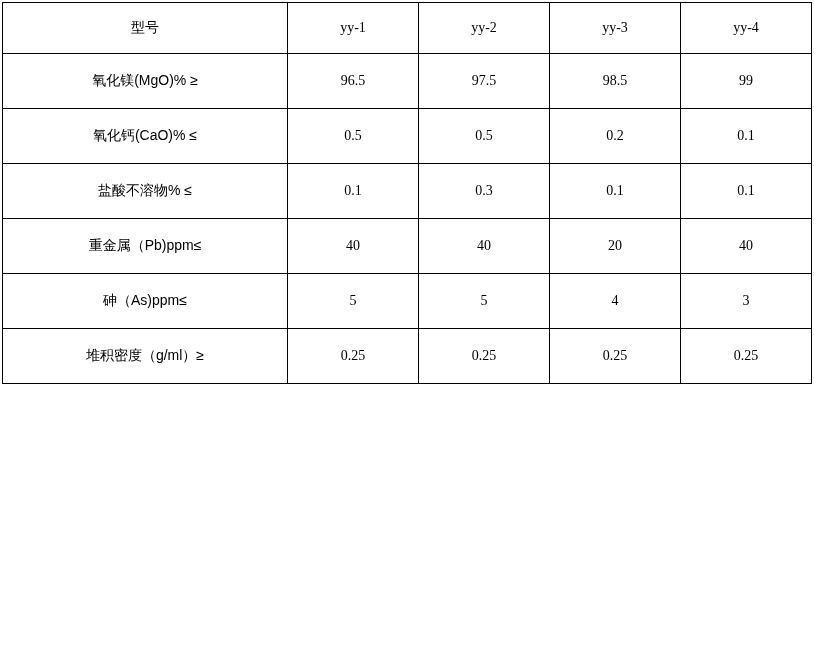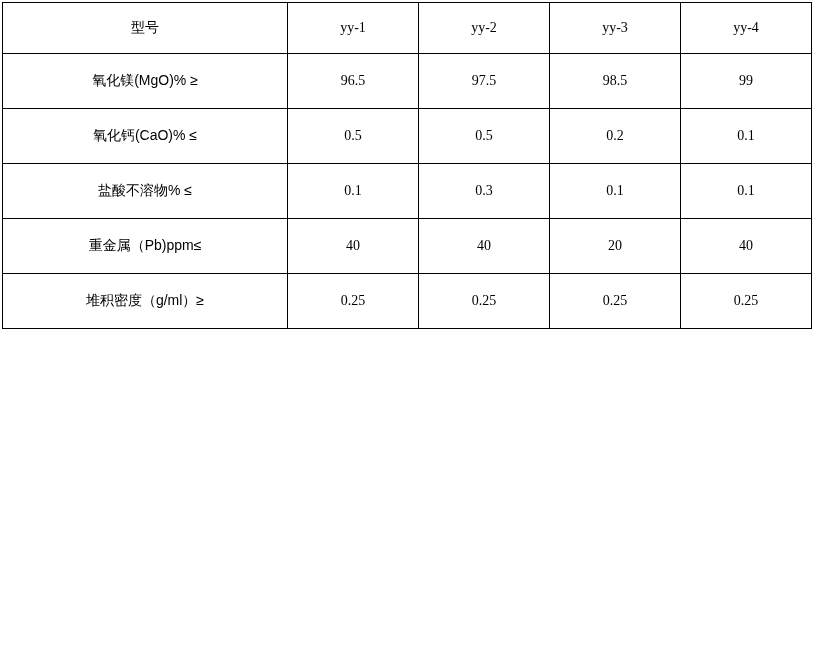--- a/index.html
+++ b/index.html
@@ -109,20 +109,27 @@
 
 
       <tr>
         <td class="lbl">重金属（Pb)ppm≤</td>
         <td class="val">40</td>
         <td class="val">40</td>
         <td class="val">20</td>
         <td class="val">40</td>
       </tr>
 
+      <tr>
+        <td class="lbl">砷（As)ppm≤</td>
+        <td class="val">5</td>
+        <td class="val">5</td>
+        <td class="val">4</td>
+        <td class="val">3</td>
+      </tr>
 
       <tr>
         <td class="lbl">堆积密度（g/ml）≥</td>
         <td class="val">0.25</td>
         <td class="val">0.25</td>
         <td class="val">0.25</td>
         <td class="val">0.25</td>
       </tr>
     </tbody>
   </table>

